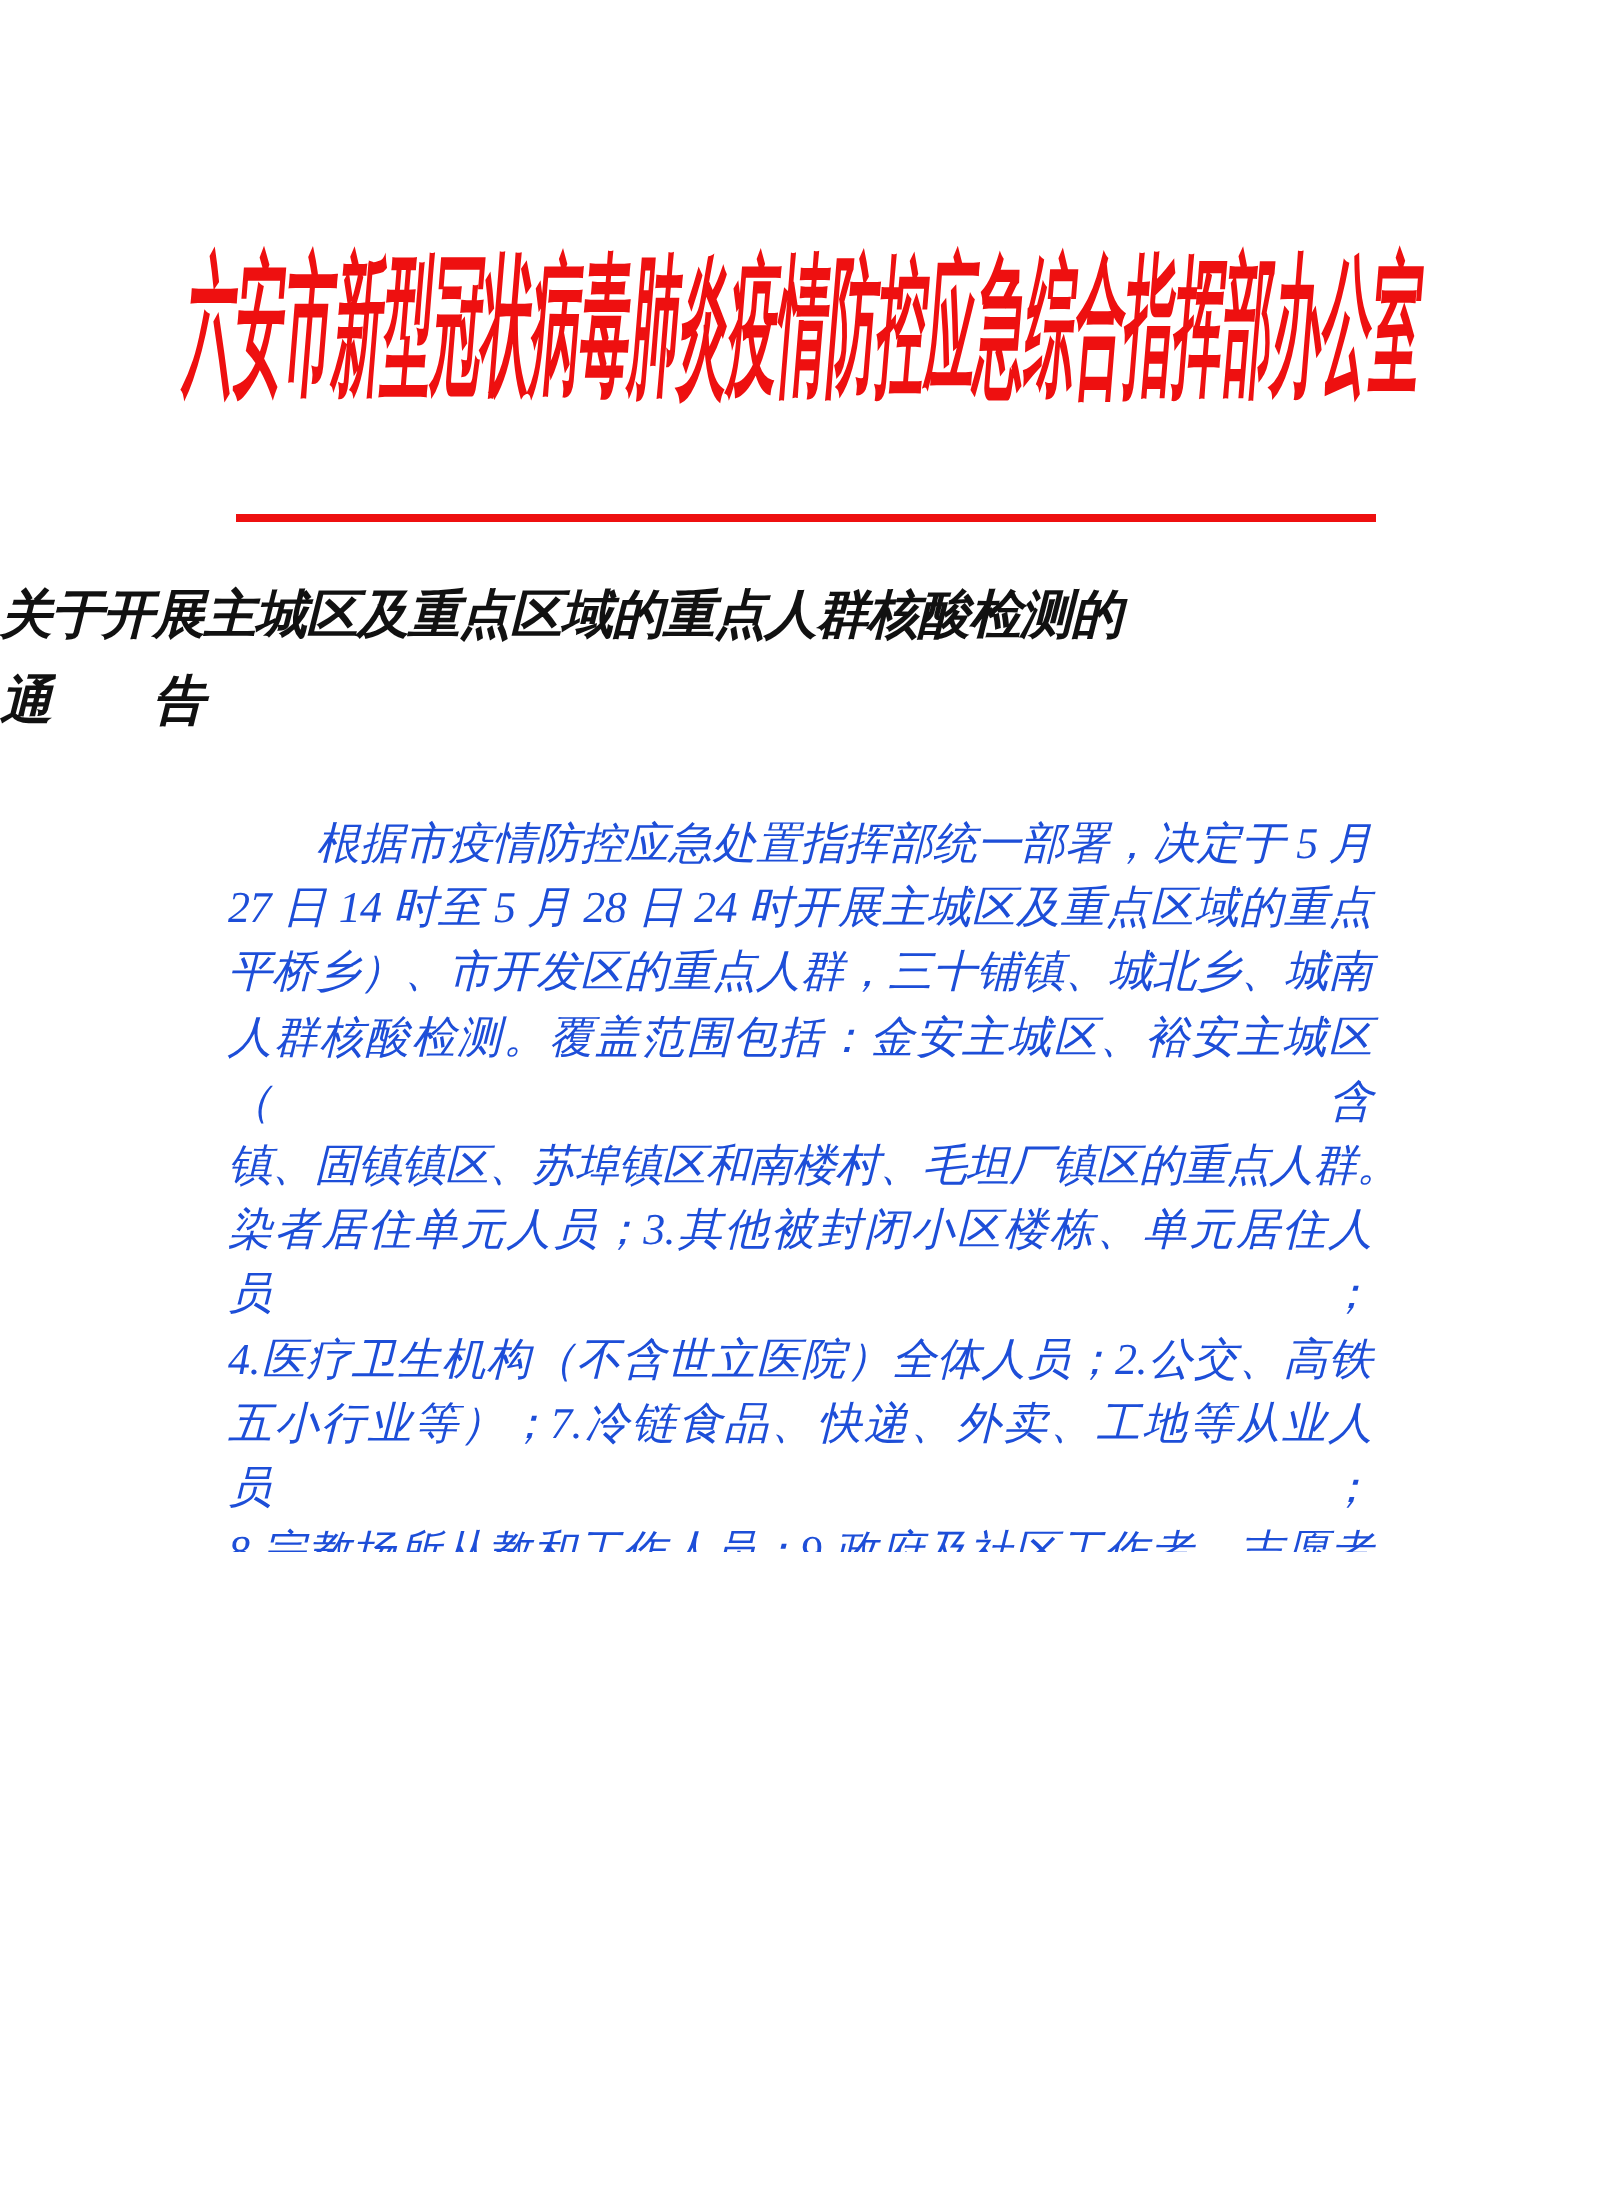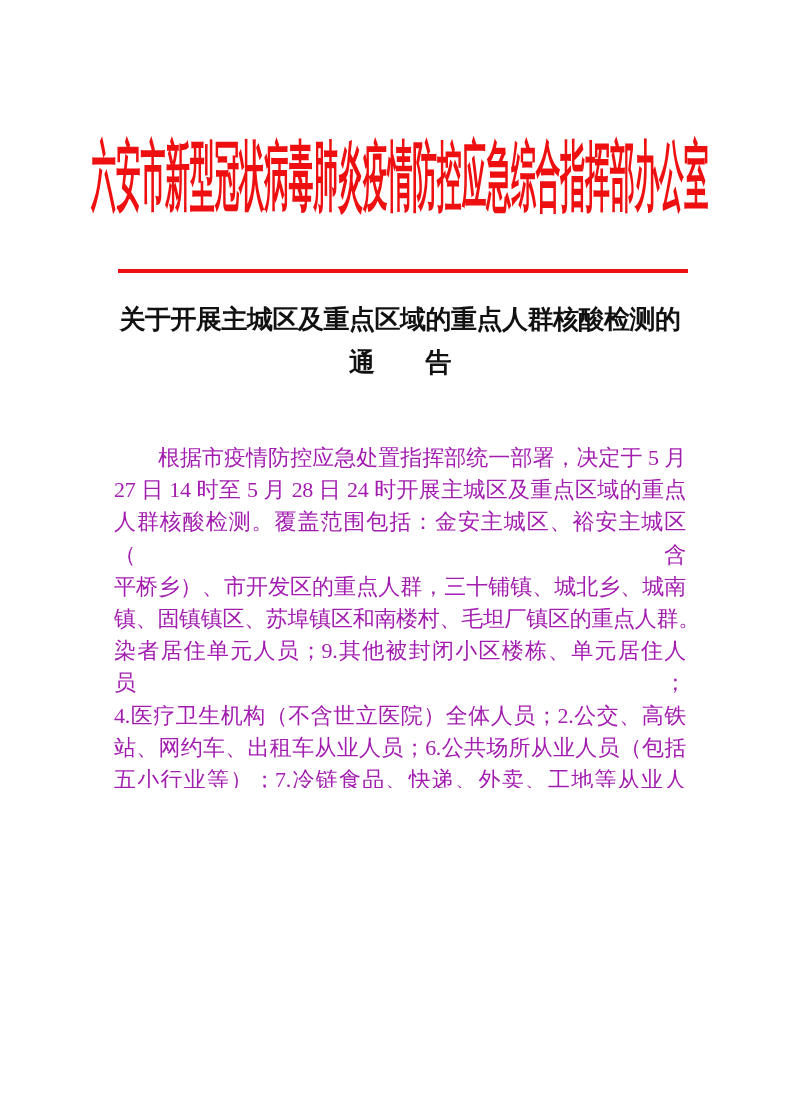--- a/index.html
+++ b/index.html
@@ -1,24 +1,25 @@
 <!DOCTYPE html>
 <html><head>
 <meta charset="utf-8">
 <style>
   html, body { margin: 0; padding: 0; background: #ffffff; }
   .page {
     position: relative;
     width: 800px;
     height: 776px;
-    margin: 12px auto;
+    margin: 0 auto;
     background: #ffffff;
     overflow: hidden;
     font-family: "Liberation Serif", "DejaVu Serif", serif;
     color: #1c1c1c;
+    font-style: italic;
   }
 
   
   .org-banner {
     position: absolute;
     top: 118px; left: 0;
     width: 100%; height: 92px;
     display: flex; justify-content: center; align-items: center;
   }
   .org-banner .stretch {
@@ -35,37 +36,37 @@
     position: absolute;
     left: 118px; top: 257px;
     width: 570px; height: 4px;
     background: #ee1010;
   }
 
   .doc-title {
     position: absolute;
     left: 0; top: 286px;
     width: 100%;
-    text-align: center;
+    text-align: left;
     font-weight: bold;
     font-size: 26px;
     line-height: 43px;
     letter-spacing: -0.5px;
     color: #111111;
   }
 
   .body-text {
     position: absolute;
-    left: 114px; top: 430px;
+    left: 114px; top: 406px;
     width: 572px;
     font-size: 22px;
     line-height: 32.2px;
     letter-spacing: -0.3px;
     text-align: justify;
-    color: #a21caf;
+    color: #1d4ed8;
   }
   .body-text .line { white-space: nowrap; }
   .body-text .line.fill { white-space: normal; text-align-last: justify; }
   .body-text .line.indent { text-indent: 2em; }
 
   .sign-date {
     position: absolute;
     left: 441px; top: 999px;
     font-size: 22px;
     letter-spacing: 1px;
@@ -121,26 +122,25 @@
   <div class="red-rule"></div>
 
   <div class="doc-title">
     <div>关于开展主城区及重点区域的重点人群核酸检测的</div>
     <div>通　　告</div>
   </div>
 
   <div class="body-text">
       <div class="line indent fill">根据市疫情防控应急处置指挥部统一部署，决定于 5 月</div>
       <div class="line fill">27 日 14 时至 5 月 28 日 24 时开展主城区及重点区域的重点</div>
+      <div class="line fill">平桥乡）、市开发区的重点人群，三十铺镇、城北乡、城南</div>
       <div class="line fill">人群核酸检测。覆盖范围包括：金安主城区、裕安主城区（含</div>
-      <div class="line fill">平桥乡）、市开发区的重点人群，三十铺镇、城北乡、城南</div>
       <div class="line">镇、固镇镇区、苏埠镇区和南楼村、毛坦厂镇区的重点人群。</div>
-      <div class="line fill">染者居住单元人员；9.其他被封闭小区楼栋、单元居住人员；</div>
+      <div class="line fill">染者居住单元人员；3.其他被封闭小区楼栋、单元居住人员；</div>
       <div class="line fill">4.医疗卫生机构（不含世立医院）全体人员；2.公交、高铁</div>
-      <div class="line fill">站、网约车、出租车从业人员；6.公共场所从业人员（包括</div>
       <div class="line fill">五小行业等）；7.冷链食品、快递、外卖、工地等从业人员；</div>
       <div class="line fill">8.宗教场所从教和工作人员；9.政府及社区工作者、志愿者</div>
       <div class="line">单元居住人员。</div>
       <div class="line indent fill">请覆盖范围内的重点人群按照当地政府要求，携带二代</div>
       <div class="line fill">身份证，做好自身防护，积极配合核酸采样工作。各采样点</div>
       <div class="line">按相关要求规范做好采样送检等工作。</div>
     </div>
 
   <div class="bleed frag1">六安市新型冠状病毒肺炎</div>
   <div class="bleed frag2">疫情防控指挥部</div>

